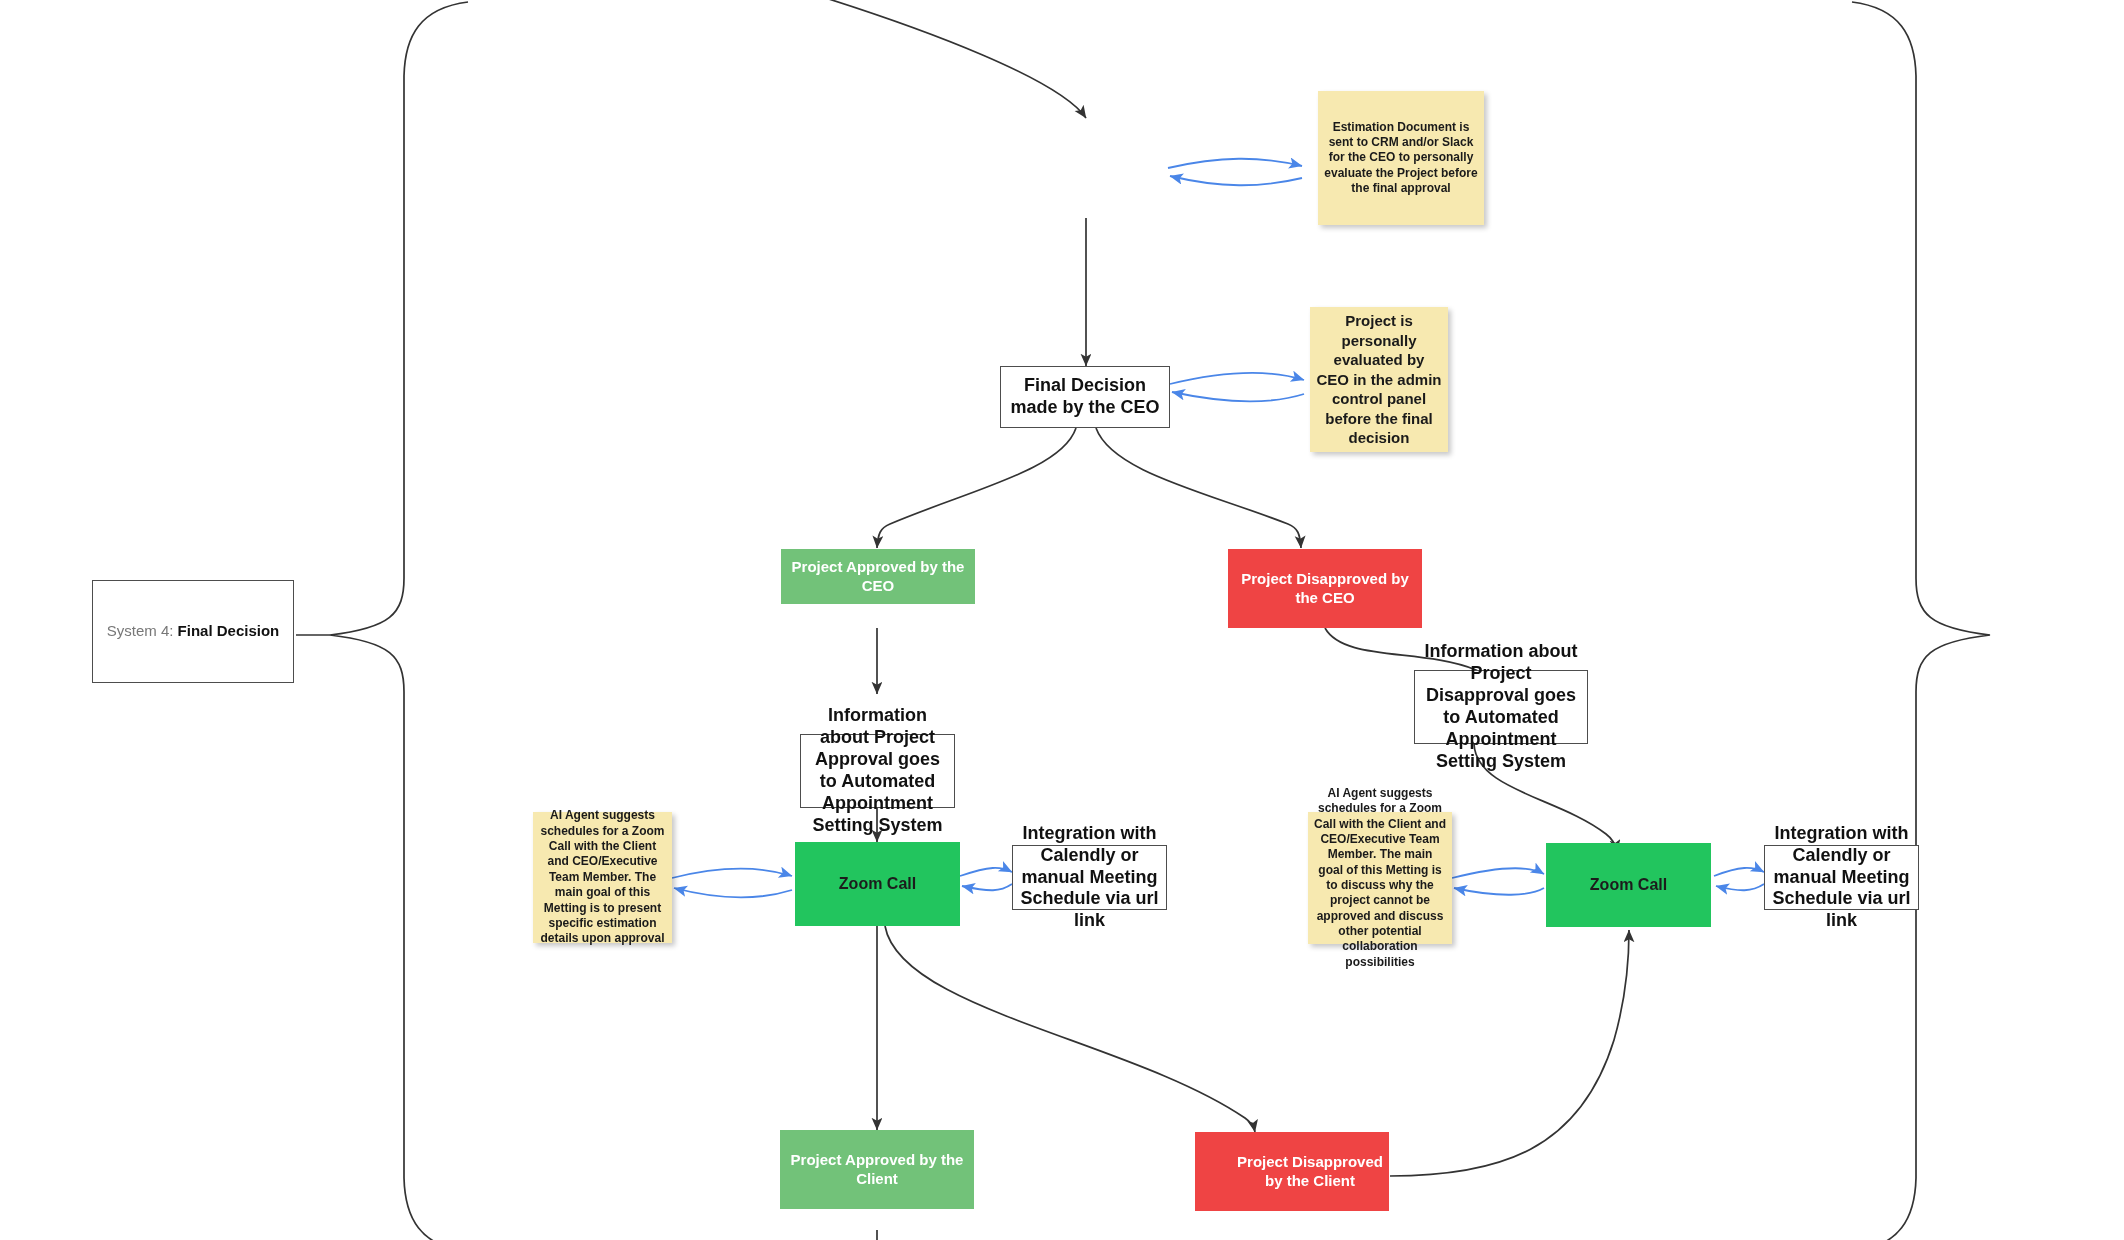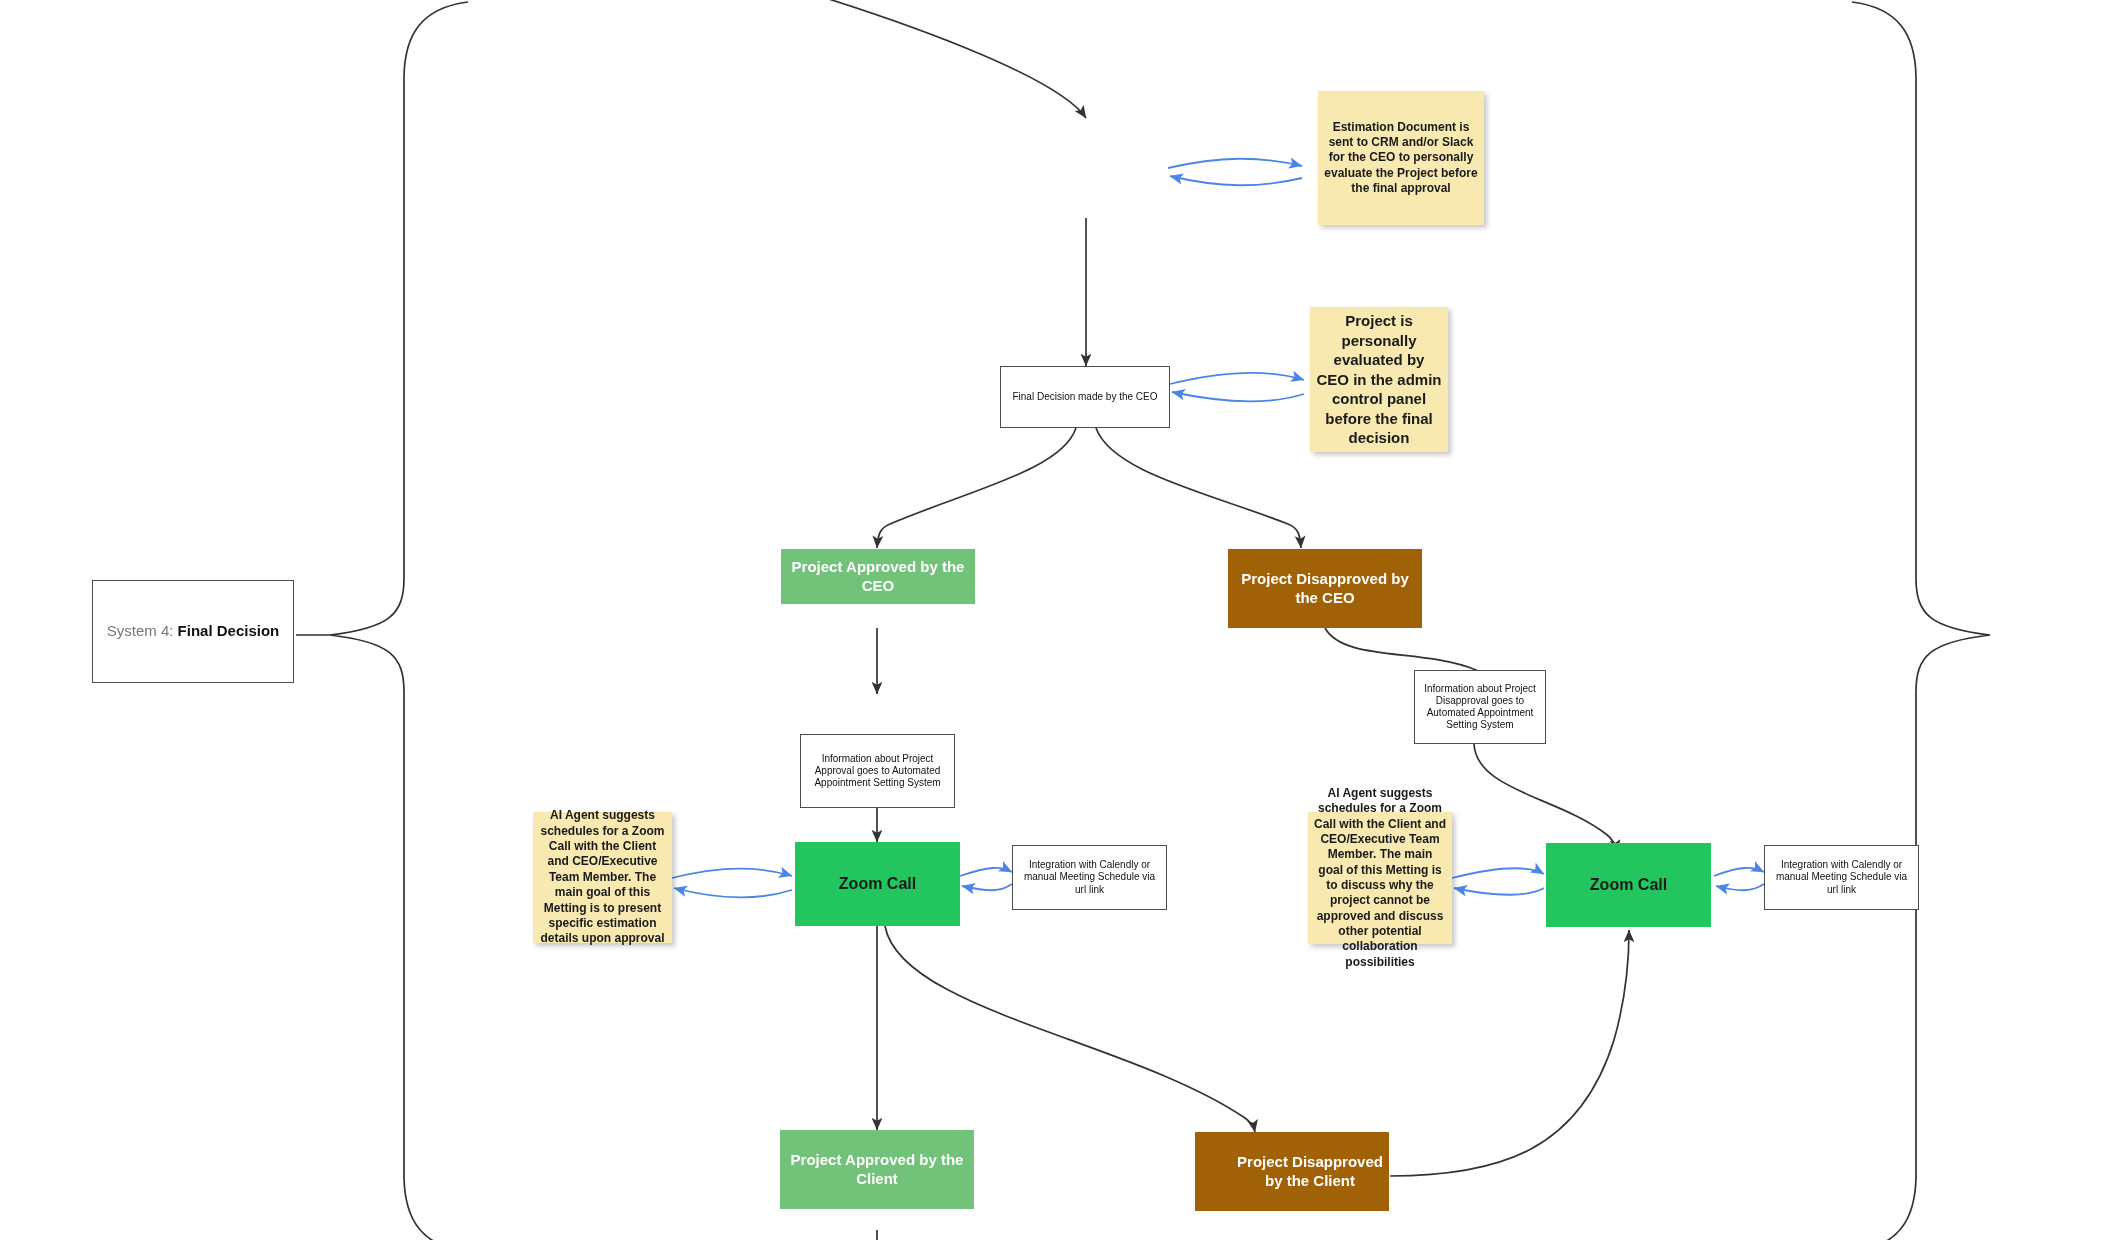--- a/index.html
+++ b/index.html
@@ -45,42 +45,42 @@
     background: #000000;
     color: #ffffff;
     font-weight: bold;
     font-size: 16px;
   }
   
   .n-plain {
     background: #ffffff;
     color: #111111;
     border: 1.6px solid #4d4d4d;
-    font-weight: normal;
-    font-size: 10px;
+    font-weight: bold;
+    font-size: 18px;
   }
   
   .n-phase {
     background: #ffffff;
     border: 1.6px solid #4d4d4d;
     font-size: 15px;
     color: #111111;
   }
   .n-phase .lite { color: #777777; font-weight: normal; }
   .n-phase .bold { color: #111111; font-weight: bold; }
   
   .n-green {
     background: #72c279;
     color: #ffffff;
     font-weight: bold;
     font-size: 15px;
   }
   
   .n-red {
-    background: #a16207;
+    background: #ef4444;
     color: #ffffff;
     font-weight: bold;
     font-size: 15px;
   }
   
   .n-orange {
     background: #22c55e;
     color: #1c1c1c;
     font-weight: bold;
     font-size: 16px;
@@ -191,21 +191,21 @@
   </div>
 
   <div class="node n-red" style="left:1228px; top:549px; width:194px; height:79px;">
     <span class="txt">Project Disapproved by the CEO</span>
   </div>
 
   <div class="node n-plain" style="left:800px; top:734px; width:155px; height:74px;">
     <span class="txt">Information about Project Approval goes to Automated Appointment Setting System</span>
   </div>
 
-  <div class="node n-plain" style="left:1414px; top:670px; width:132px; height:74px;">
+  <div class="node n-plain" style="left:1414px; top:670px; width:174px; height:74px;">
     <span class="txt">Information about Project Disapproval goes to Automated Appointment Setting System</span>
   </div>
 
   <div class="node n-note" style="left:533px; top:812px; width:139px; height:131px;">
     <span class="txt">AI Agent suggests schedules for a Zoom Call with the Client and CEO/Executive Team Member. The main goal of this Metting is to present specific estimation details upon approval</span>
   </div>
 
   <div class="node n-orange" style="left:795px; top:842px; width:165px; height:84px;">
     <span class="txt">Zoom Call</span>
   </div>

